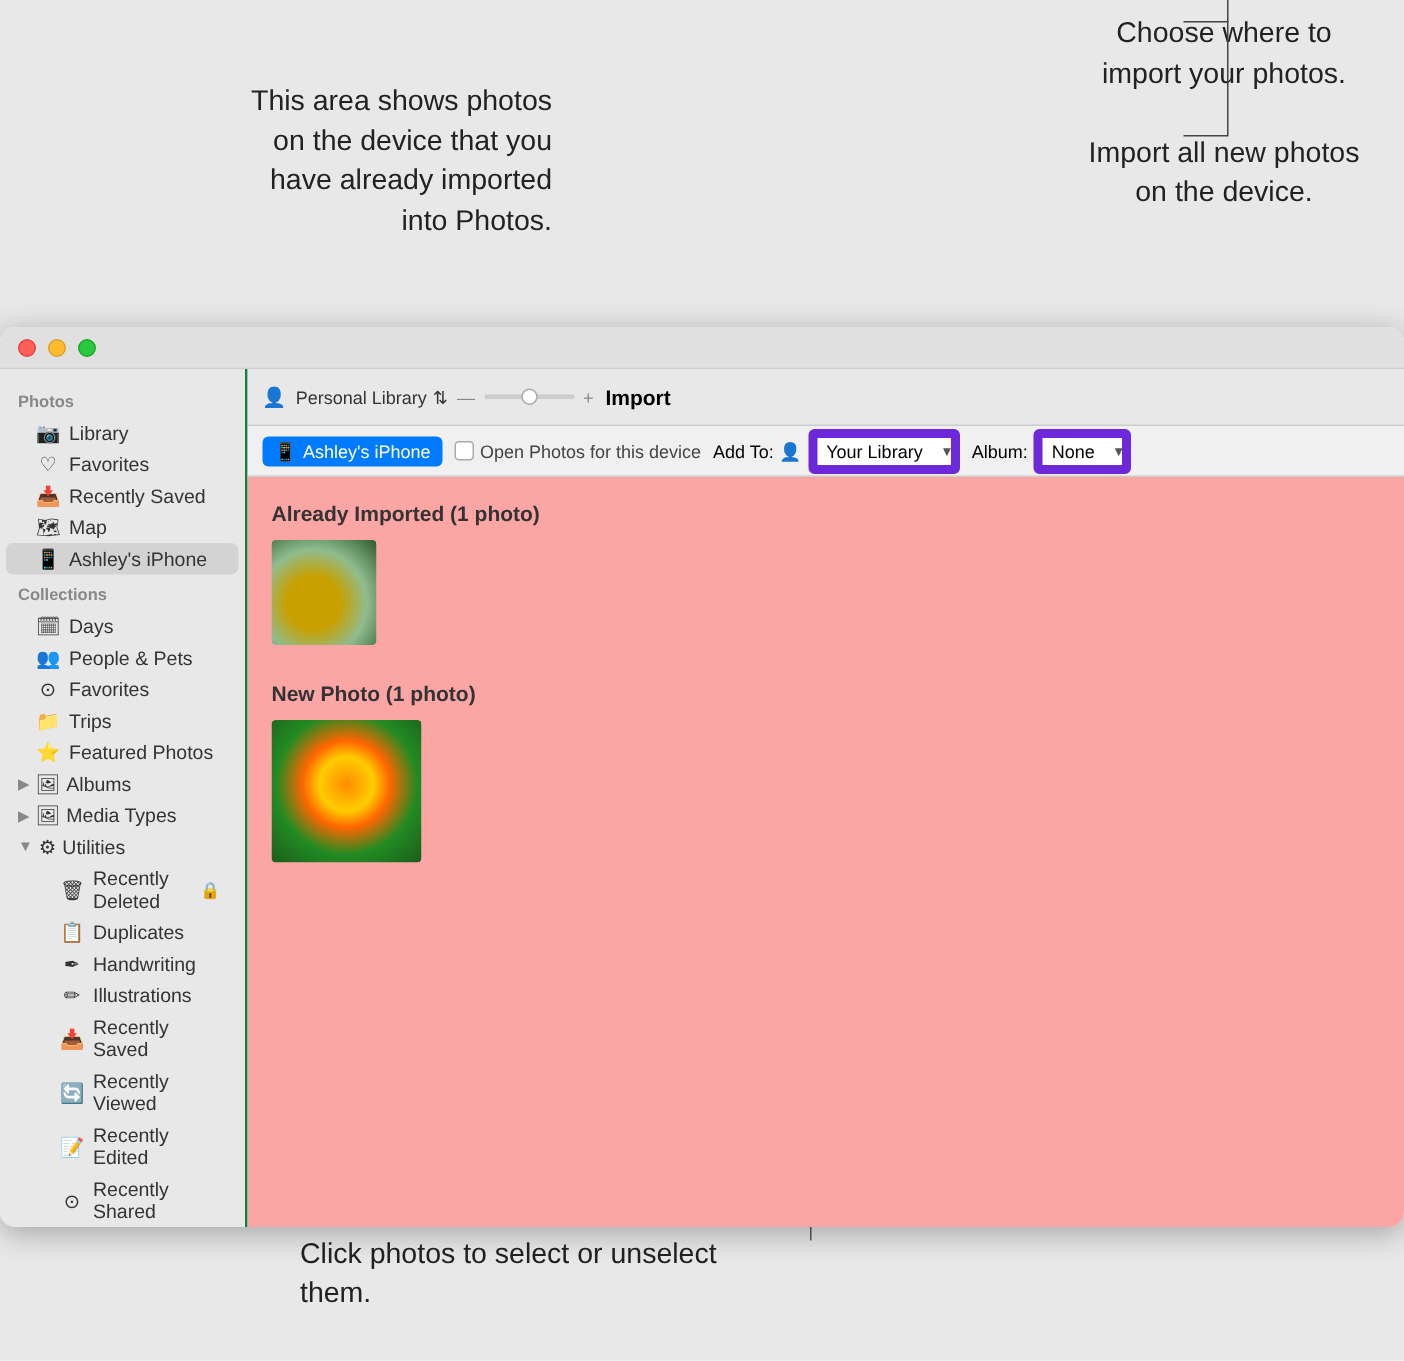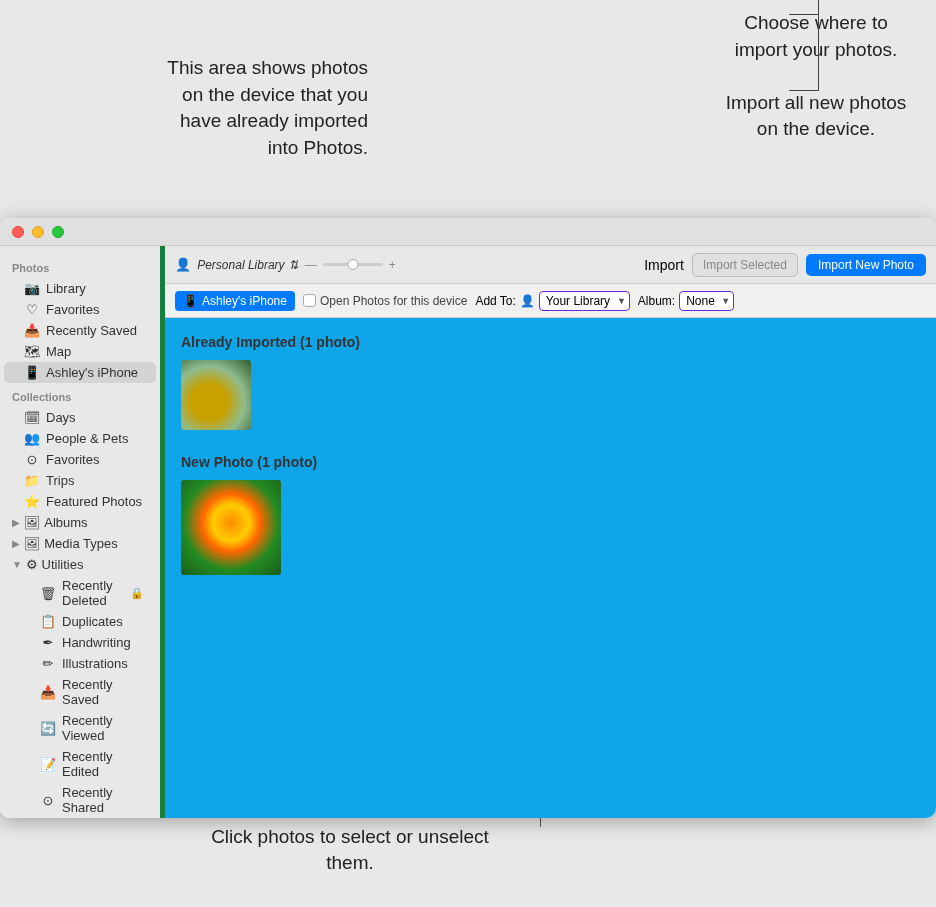--- a/index.html
+++ b/index.html
@@ -33,21 +33,21 @@
       right: 20px;
       top: 10px;
       width: 200px;
       text-align: center;
     }
 
     .annotation-bottom {
       bottom: 30px;
       left: 200px;
       width: 300px;
-      text-align: center;
+      text-align: left;
     }
 
     
     .window {
       position: absolute;
       top: 218px;
       left: 0px;
       width: 936px;
       height: 600px;
       background: #f5f5f5;
@@ -85,21 +85,21 @@
     .window-body {
       display: flex;
       flex: 1;
       overflow: hidden;
     }
 
     
     .sidebar {
       width: 165px;
       background: #e8e8e8;
-      border-right: 5px solid #15803d;
+      border-right: 2px solid #15803d;
       overflow-y: auto;
       flex-shrink: 0;
       padding: 8px 0;
     }
 
     .sidebar-section-label {
       font-size: 11px;
       font-weight: 600;
       color: #888;
       padding: 8px 12px 4px 12px;
@@ -164,40 +164,39 @@
     }
 
     .toolbar-left {
       display: flex;
       align-items: center;
       gap: 6px;
     }
 
     .toolbar-center {
       flex: 1;
-      text-align: right;
+      text-align: left;
       font-size: 14px;
-      font-weight: 400;
+      font-weight: 700;
     }
 
     .toolbar-right {
       display: flex;
       align-items: center;
       gap: 8px;
     }
 
     .person-icon { font-size: 13px; color: #555; }
 
     .library-selector {
       display: flex;
       align-items: center;
       gap: 4px;
       font-size: 12px;
       color: #333;
-      font-style: italic;
     }
 
     .zoom-slider {
       width: 60px;
       height: 3px;
       background: #ccc;
       border-radius: 2px;
       position: relative;
     }
     .zoom-slider-thumb {
@@ -275,21 +274,21 @@
     }
 
     .add-to-section {
       display: flex;
       align-items: center;
       gap: 4px;
     }
 
     .select-dropdown {
       background: white;
-      border: 1px solid #6d28d9;
+      border: 6px solid #6d28d9;
       border-radius: 4px;
       padding: 2px 18px 2px 6px;
       font-size: 12px;
       appearance: none;
       position: relative;
     }
 
     .dropdown-wrapper {
       position: relative;
       display: inline-flex;
@@ -301,21 +300,21 @@
       right: 4px;
       pointer-events: none;
       font-size: 9px;
       color: #555;
     }
 
     
     .photos-content {
       flex: 1;
       overflow-y: auto;
-      background: #0ea5e9;
+      background: #fca5a5;
       padding: 16px;
     }
 
     .section-header {
       font-size: 14px;
       font-weight: 600;
       color: #333;
       margin-bottom: 10px;
     }
 
@@ -561,24 +560,20 @@
           </div>
           <span style="color:#888;font-size:12px;">—</span>
           <div class="zoom-slider">
             <div class="zoom-slider-thumb"></div>
           </div>
           <span style="color:#888;font-size:12px;">+</span>
         </div>
         <div class="toolbar-center">
           <span>Import</span>
         </div>
-        <div class="toolbar-right">
-          <button class="btn-import-selected">Import Selected</button>
-          <button class="btn-import-new">Import New Photo</button>
-        </div>
       </div>
 
       <div class="filter-bar">
         <div class="device-tab active">
           <span>📱</span>
           <span>Ashley's iPhone</span>
         </div>
         <div class="checkbox-label">
           <div class="checkbox-small"></div>
           <span>Open Photos for this device</span>

